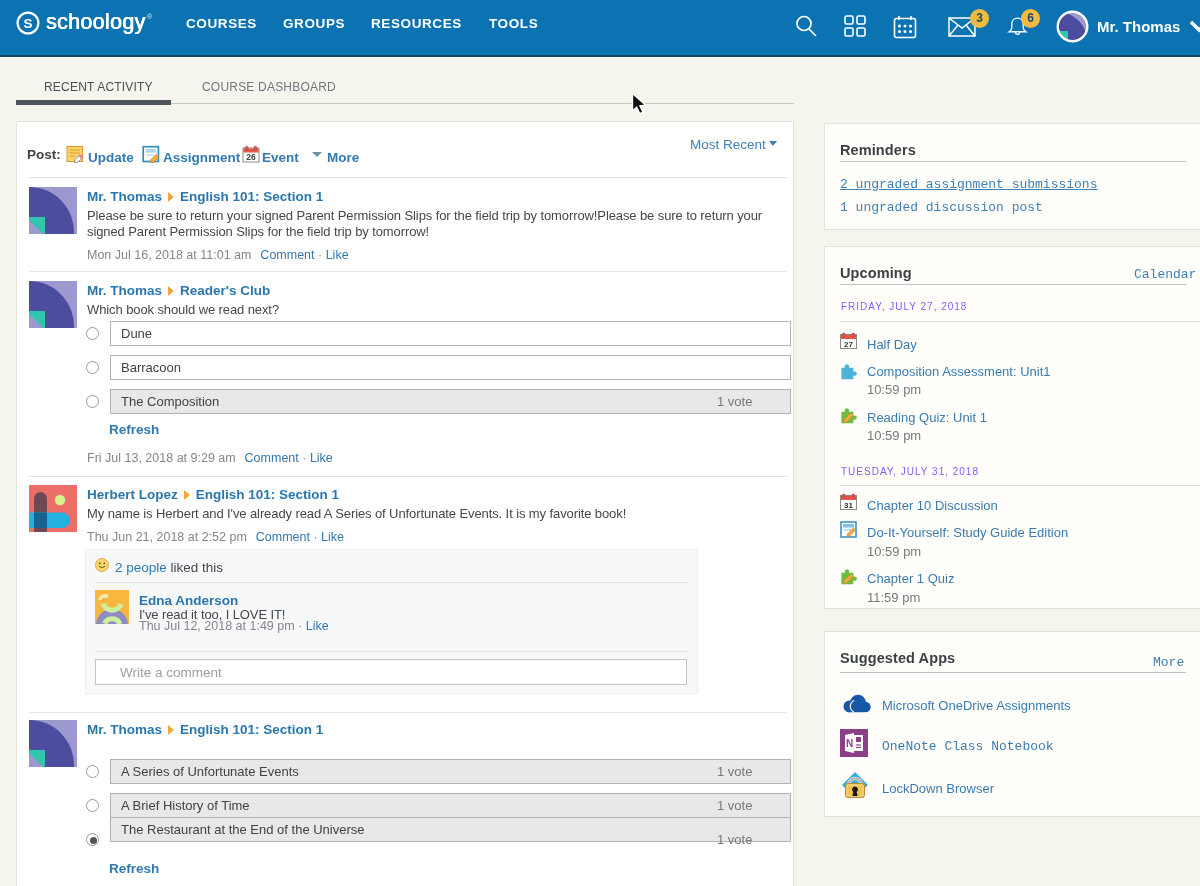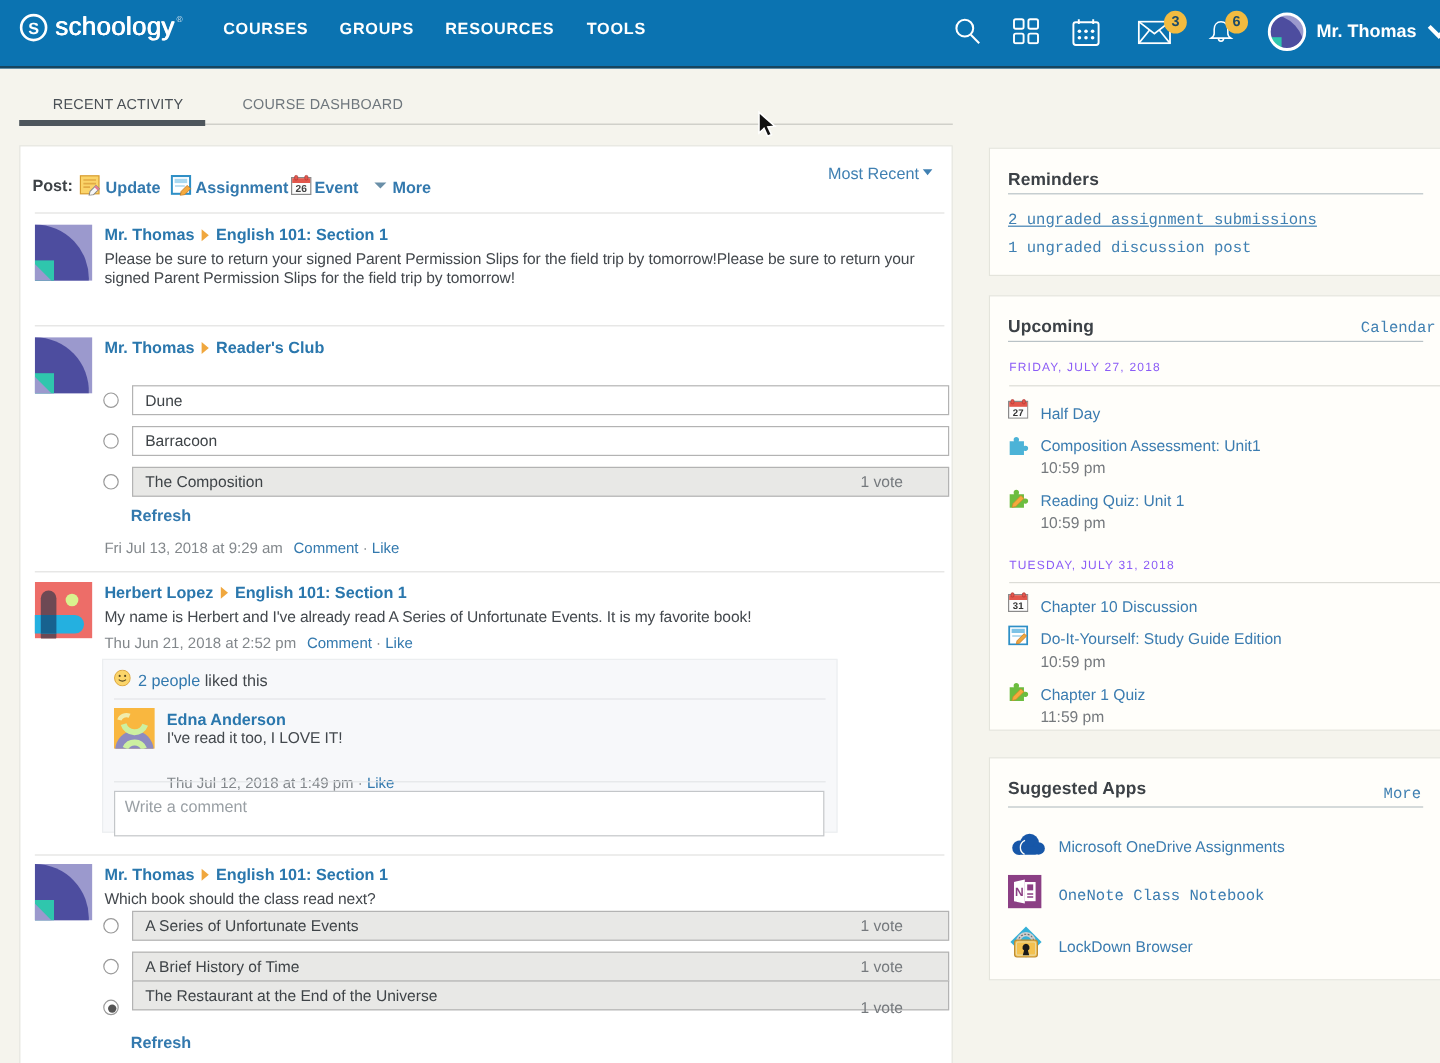--- a/index.html
+++ b/index.html
@@ -171,33 +171,35 @@
 <div class="post" style="top:65px;">
   <svg class="avatar" viewBox="0 0 48 47">
         <rect width="48" height="47" fill="#9b99cd"></rect>
         <path d="M0 0 L0 47 L45 47 A 45 45 0 0 0 0 0 Z" fill="#4d4d9f"></path>
         <rect x="0" y="30" width="16" height="17" fill="#2fc6ad"></rect>
         <path d="M0 47 L0 33 L14 47 Z" fill="#9b99cd"></path>
       </svg>
   <div class="pbody">
     <div><span class="pname">Mr. Thomas</span><span class="caret" style="margin:0 6px; vertical-align:-1px;"></span><span class="pname">English 101: Section 1</span></div>
     <div class="ptext" style="margin-top:3px; line-height:15.5px; white-space:nowrap;">Please be sure to return your signed Parent Permission Slips for the field trip by tomorrow!Please be sure to return your<br>signed Parent Permission Slips for the field trip by tomorrow!</div>
+    <div style="position:absolute; left:0; top:58px; white-space:nowrap;"><span class="pdate">Mon Jul 16, 2018 at 11:01 am</span>&nbsp; <a class="plink">Comment</a><span class="pdate"> · </span><a class="plink">Like</a></div>
   </div>
 </div>
 <div class="sep" style="top:149px;"></div>
 
 <div class="post" style="top:159px;">
   <svg class="avatar" viewBox="0 0 48 47">
         <rect width="48" height="47" fill="#9b99cd"></rect>
         <path d="M0 0 L0 47 L45 47 A 45 45 0 0 0 0 0 Z" fill="#4d4d9f"></path>
         <rect x="0" y="30" width="16" height="17" fill="#2fc6ad"></rect>
         <path d="M0 47 L0 33 L14 47 Z" fill="#9b99cd"></path>
       </svg>
   <div class="pbody">
     <div><span class="pname">Mr. Thomas</span><span class="caret" style="margin:0 6px; vertical-align:-1px;"></span><span class="pname">Reader's Club</span></div>
+    <div class="ptext" style="margin-top:3px;">Which book should we read next?</div>
   </div>
   <div class="radio" style="top:46px;"></div>
   <div class="opt" style="top:40px;">Dune</div>
   <div class="radio" style="top:80px;"></div>
   <div class="opt" style="top:74px;">Barracoon</div>
   <div class="radio" style="top:114px;"></div>
   <div class="opt optg" style="top:108px;">The Composition</div>
   <div class="vote" style="top:113px;">1 vote</div>
   <div class="refresh" style="top:141px;">Refresh</div>
   <div style="position:absolute; left:70px; top:167px;"><span class="pdate">Fri Jul 13, 2018 at 9:29 am</span>&nbsp; <a class="plink">Comment</a><span class="pdate"> · </span><a class="plink">Like</a></div>
@@ -230,37 +232,36 @@
     <div style="position:absolute; left:9px; top:32px; width:593px; height:1px; background:#e3e5e8;"></div>
     <svg style="position:absolute; left:9px; top:40px;" width="34" height="34" viewBox="0 0 34 34">
           <rect width="34" height="34" fill="#f9b73f"></rect>
           <circle cx="17" cy="35" r="16" fill="#8e8bc0"></circle>
           <path d="M8 13.5 a9.5 9.5 0 0 0 18 0.5" fill="none" stroke="#cdf0a0" stroke-width="5"></path>
           <path d="M9.5 33.5 a8.5 8.5 0 0 1 15.5 0.5" fill="none" stroke="#cdf0a0" stroke-width="5"></path>
           <path d="M4.5 10 a6 5.5 0 0 1 8.5 -3.5" fill="none" stroke="#f0ecad" stroke-width="3.6"></path>
         </svg>
     <div style="position:absolute; left:53px; top:41px;"><span class="pname" style="font-size:13.5px;">Edna Anderson</span></div>
     <div style="position:absolute; left:53px; top:57px;" class="ptext">I've read it too, I LOVE IT!</div>
-    <div style="position:absolute; left:53px; top:94px;"><span class="pdate">Thu Jul 12, 2018 at 1:49 pm</span><span class="pdate"> · </span><a class="plink">Like</a></div>
+    <div style="position:absolute; left:53px; top:66px;"><span class="pdate">Thu Jul 12, 2018 at 1:49 pm</span><span class="pdate"> · </span><a class="plink">Like</a></div>
     <div style="position:absolute; left:9px; top:101px; width:593px; height:1px; background:#e3e5e8;"></div>
-    <div style="position:absolute; left:9px; top:109px; width:592px; height:38px; background:#fff; border:1px solid #c3c6c9; font-size:13.5px; color:#9aa0a5; line-height:25px; padding-left:8px;">Write a comment</div>
+    <div style="position:absolute; left:9px; top:109px; width:592px; height:26px; background:#fff; border:1px solid #c3c6c9; font-size:13.5px; color:#9aa0a5; line-height:25px; padding-left:24px;">Write a comment</div>
   </div>
 </div>
 <div class="sep" style="top:590px;"></div>
 
 <div class="post" style="top:598px;">
   <svg class="avatar" viewBox="0 0 48 47">
         <rect width="48" height="47" fill="#9b99cd"></rect>
         <path d="M0 0 L0 47 L45 47 A 45 45 0 0 0 0 0 Z" fill="#4d4d9f"></path>
         <rect x="0" y="30" width="16" height="17" fill="#2fc6ad"></rect>
         <path d="M0 47 L0 33 L14 47 Z" fill="#9b99cd"></path>
       </svg>
   <div class="pbody">
     <div><span class="pname">Mr. Thomas</span><span class="caret" style="margin:0 6px; vertical-align:-1px;"></span><span class="pname">English 101: Section 1</span></div>
-    <div class="ptext" style="margin-top:3px;">Which book should the class read next?</div>
   </div>
   <div class="radio" style="top:45px;"></div>
   <div class="opt optg" style="top:39px;">A Series of Unfortunate Events</div>
   <div class="vote" style="top:44px;">1 vote</div>
   <div class="radio" style="top:79px;"></div>
   <div class="opt optg" style="top:73px;">A Brief History of Time</div>
   <div class="vote" style="top:78px;">1 vote</div>
   <div class="radio" style="top:113px; background:#fff;"></div>
   <div style="position:absolute; left:72.5px; top:116.5px; width:7px; height:7px; border-radius:50%; background:#555;"></div>
   <div class="opt optg" style="top:97px;">The Restaurant at the End of the Universe</div>

